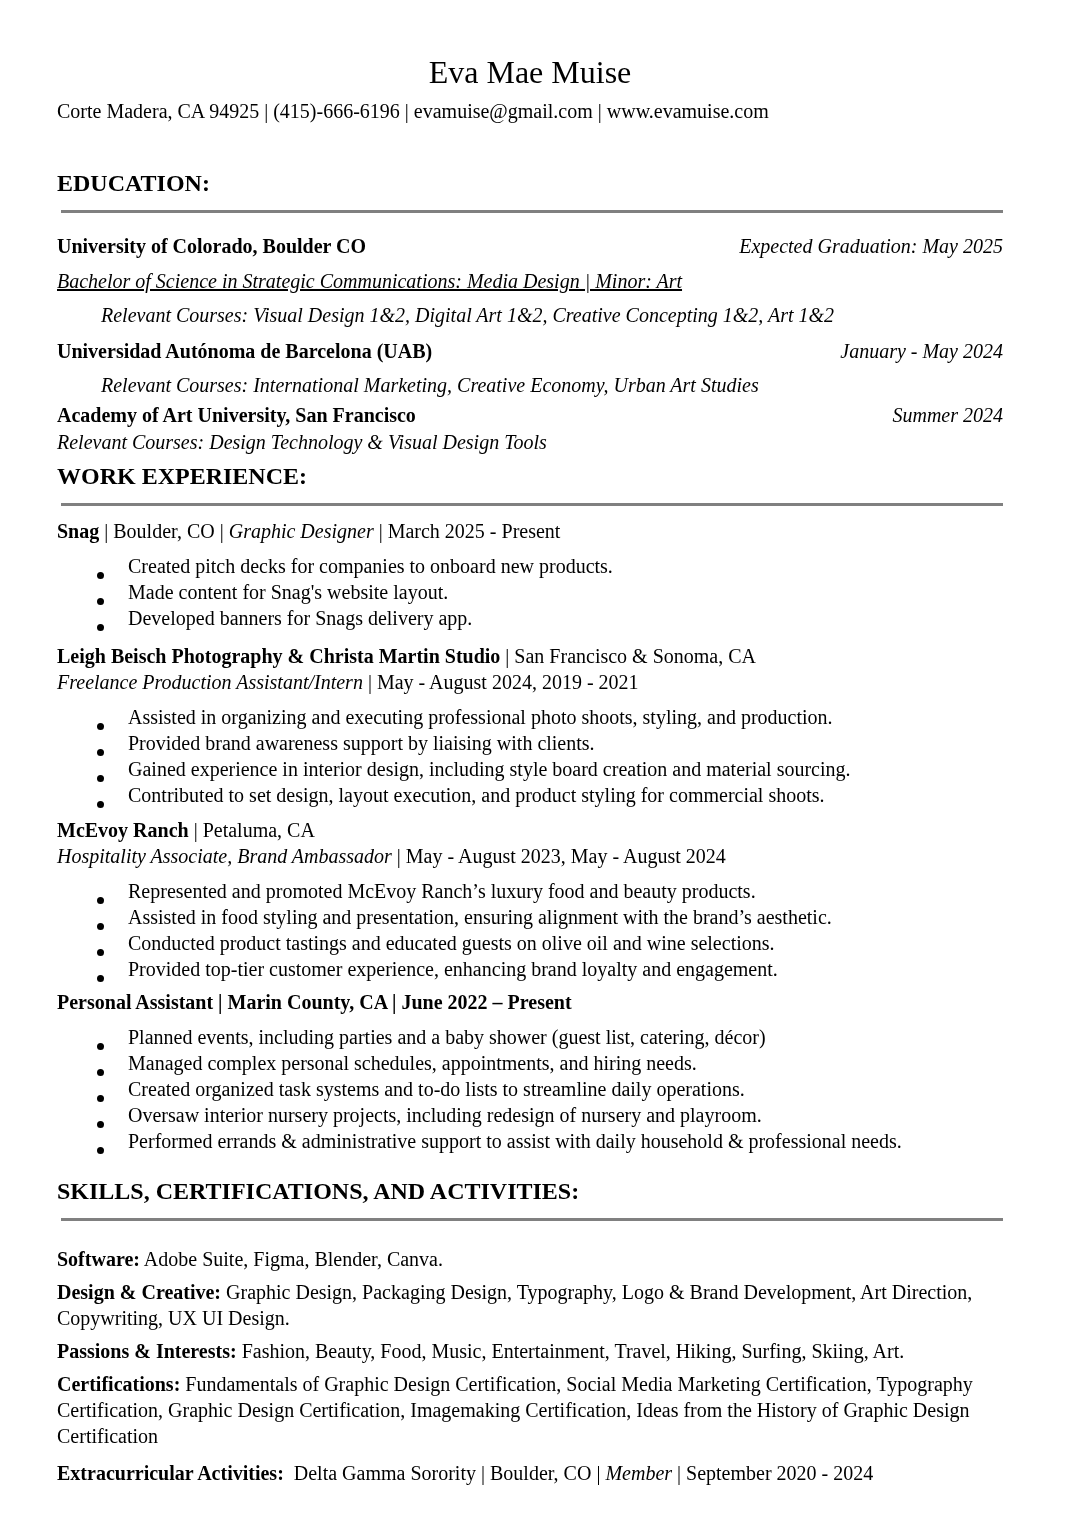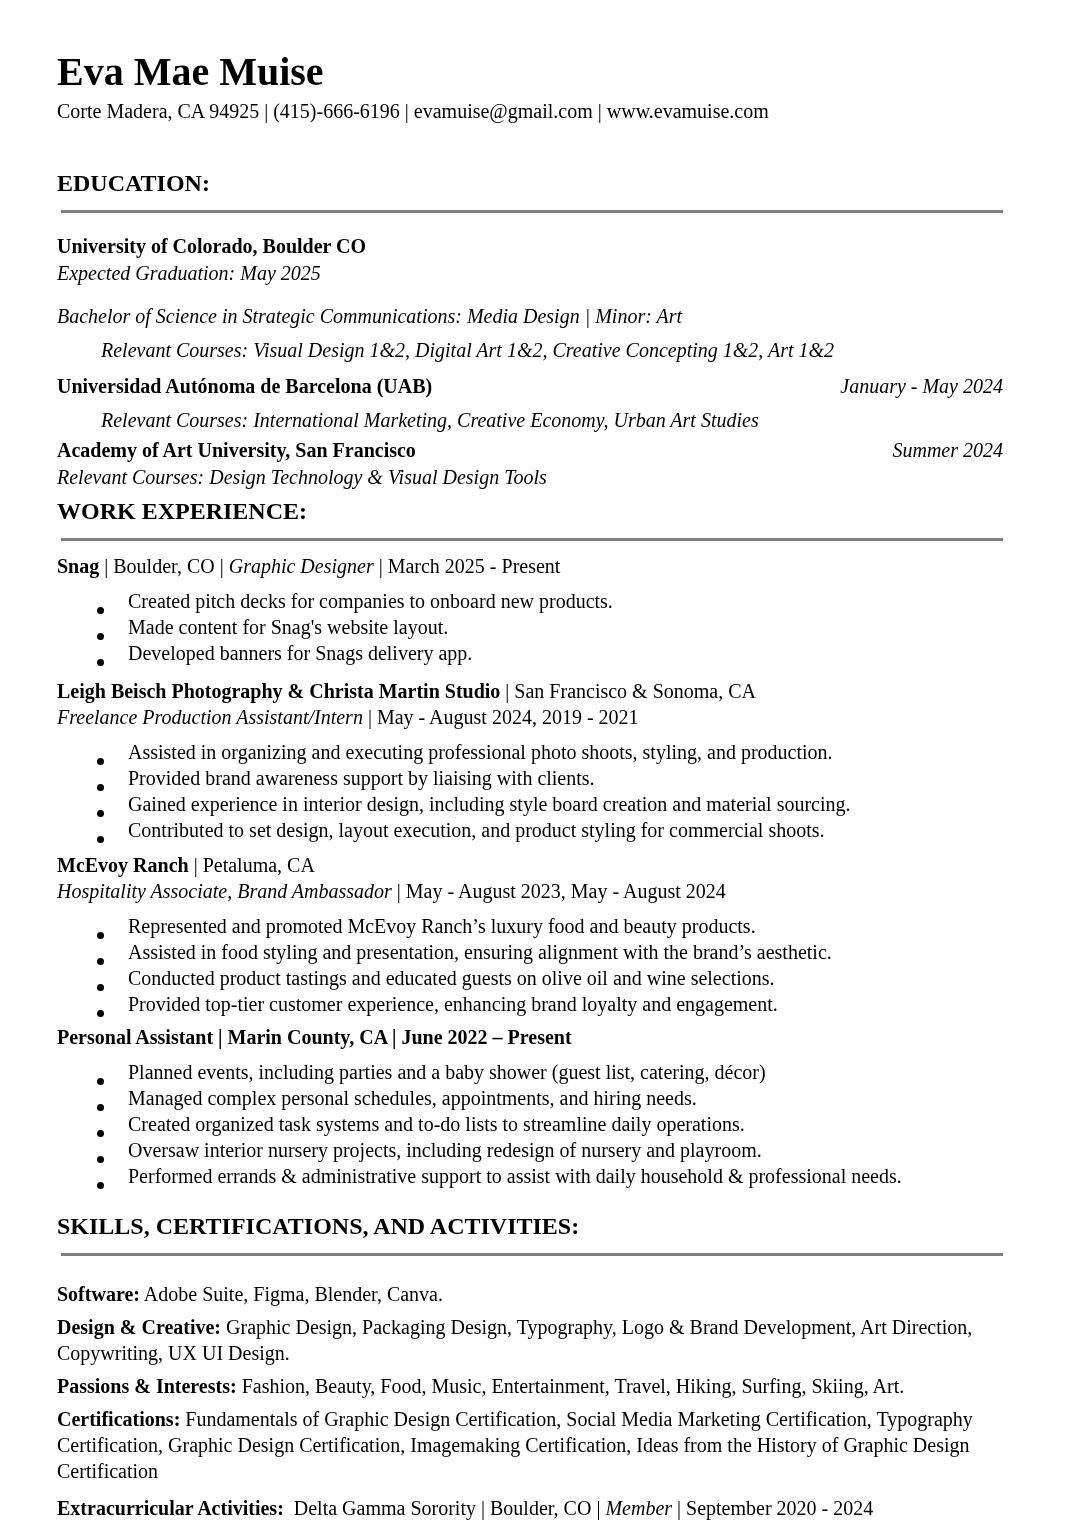--- a/index.html
+++ b/index.html
@@ -8,22 +8,23 @@
     width: 1076px;
     height: 1524px;
     background: #ffffff;
     color: #000000;
     font-family: "Liberation Serif", serif;
     font-size: 20px;
   }
   .page { padding: 52px 73px 0 57px; }
 
   .name {
-    font-size: 40px;
-    font-weight: bold;
+    font-size: 32px;
+    font-weight: normal;
+    text-align: center;
     margin: 0;
     line-height: 40px;
   }
   .contact {
     text-align: left;
     margin: 6px 0 0;
     line-height: 26px;
   }
 
   .sec-heading {
@@ -46,23 +47,23 @@
   
   .edu-row {
     display: flex;
     justify-content: space-between;
     line-height: 27px;
   }
   .edu-row .school { font-weight: bold; }
   .edu-row .date   { font-style: italic; }
   .edu-line { font-style: italic; line-height: 27px; margin: 0; }
 
-  .mt20 { margin-top: 20px; flex-direction: column; }
+  .mt20 { margin-top: 20px; }
   .mt9  { margin-top: 9px; }
-  .mt8  { margin-top: 16px; }
+  .mt8  { margin-top: 8px; text-decoration: underline; }
   .mt7  { margin-top: 7px; margin-left: 44px; }
   .mt3  { margin-top: 3px; }
   .mt0  { margin-top: 0; }
 
   
   .job-header { margin: 12px 0 0; line-height: 26px; }
   .job-header.tight { margin-top: 9px; }
   .job-header.pa    { margin-top: 7px; font-weight: bold; }
   .co   { font-weight: bold; }
   .role { font-style: italic; }

